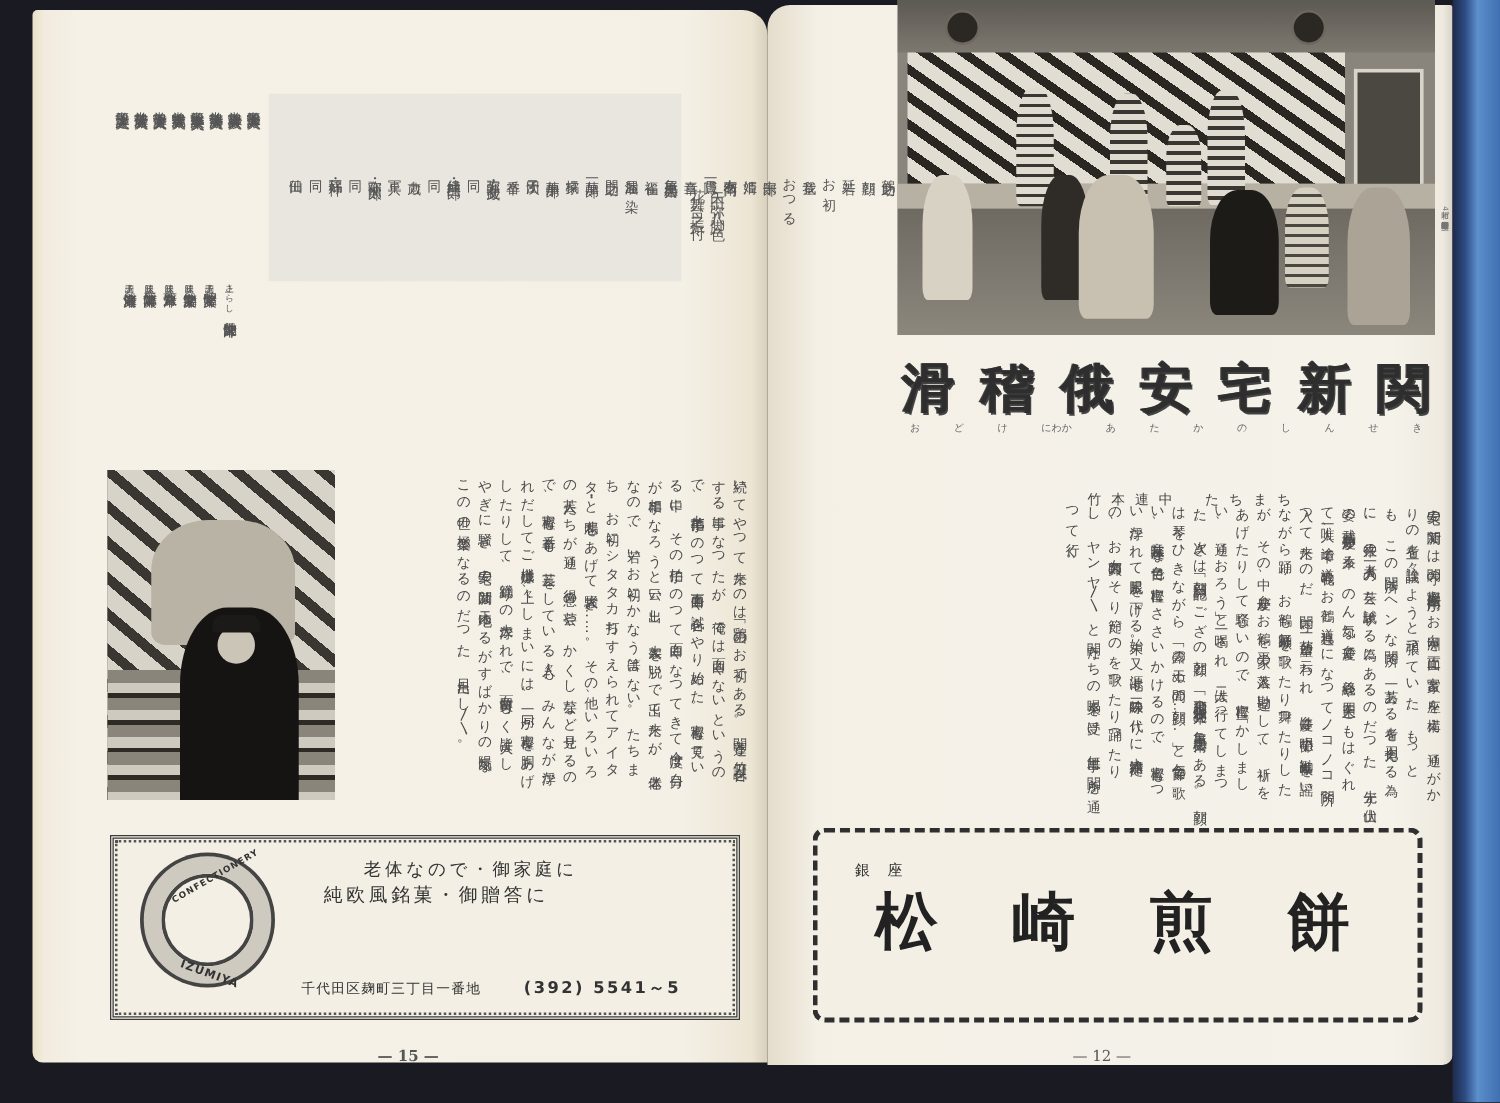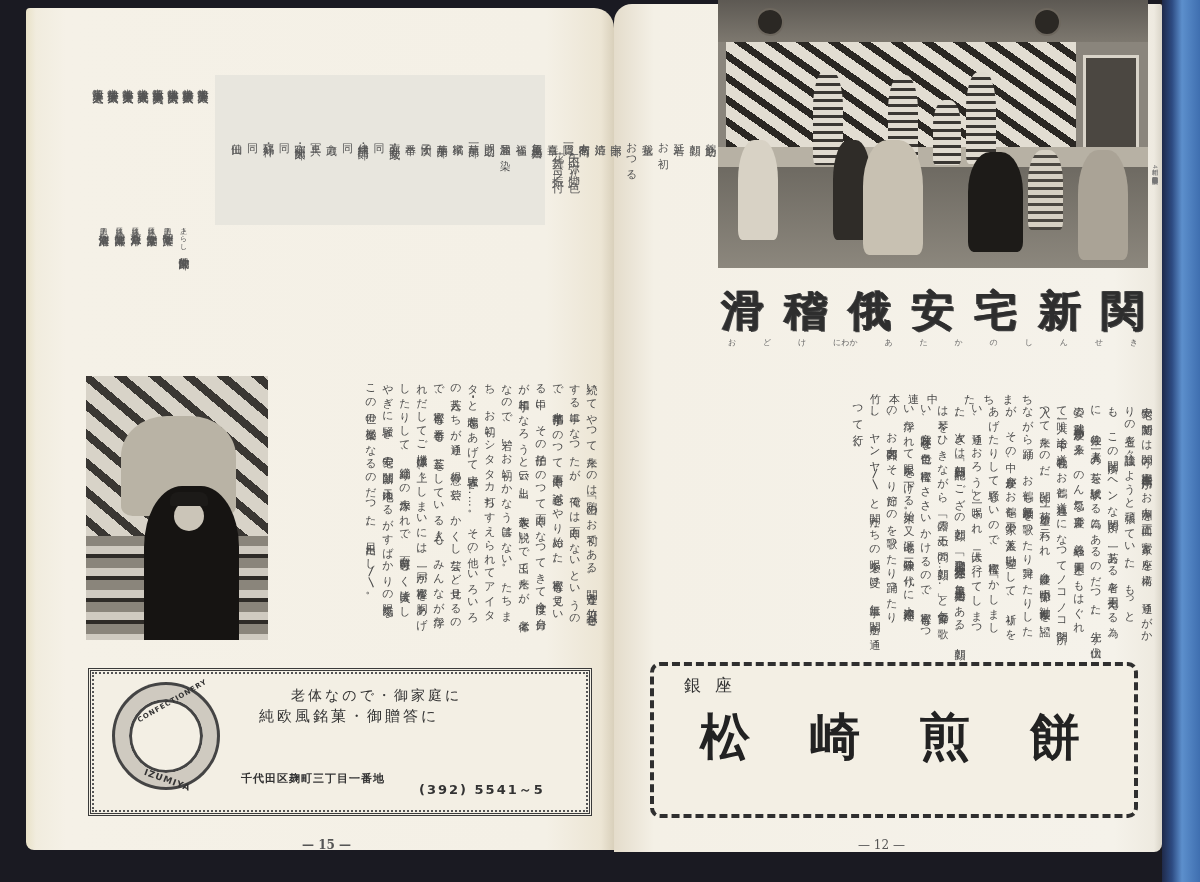--- a/index.html
+++ b/index.html
@@ -114,28 +114,28 @@
       position:absolute; left:24px; top:14px; width:102px; height:102px; border-radius:50%;
       border:14px solid #cfcac0; box-shadow:0 0 0 3px #444, inset 0 0 0 3px #444;
       box-sizing:border-box; background:#f3efe4;
     }
     .ring-label {
       position:absolute; font-size:7px; font-weight:bold; color:#333; letter-spacing:1px;
     }
     .ad-izumiya .tag1 { position:absolute; left:200px; top:16px; font-size:14px; letter-spacing:3px; color:#333; }
     .ad-izumiya .tag2 { position:absolute; left:168px; top:36px; font-size:15px; letter-spacing:3px; color:#333; }
     .ad-izumiya .brand { position:absolute; left:146px; top:56px; font-size:40px; letter-spacing:4px; color:#2a2a2a; font-weight:bold; }
-    .ad-izumiya .addr { position:absolute; left:150px; top:100px; font-size:11px; color:#333; font-weight:bold; letter-spacing:1px; }
+    .ad-izumiya .addr { position:absolute; left:150px; top:112px; font-size:11px; color:#333; font-weight:normal; letter-spacing:1px; }
     .ad-izumiya .tel { position:absolute; left:328px; top:110px; font-size:13px; color:#333; font-weight:bold; letter-spacing:2px; }
     .ad-matsuzaki {
       position:absolute; left:650px; top:662px; width:480px; height:148px;
       border:4px dashed #2f2f2f; border-radius:10px; background:#f3efe4;
       font-family:"DejaVu Sans", sans-serif;
     }
-    .ad-matsuzaki .area { position:absolute; left:30px; top:8px; font-size:17px; letter-spacing:14px; color:#333; }
+    .ad-matsuzaki .area { position:absolute; left:30px; top:22px; font-size:12px; letter-spacing:14px; color:#333; }
     .ad-matsuzaki .brand { position:absolute; left:46px; top:38px; width:380px; font-size:50px; font-weight:bold; color:#222;
       display:flex; justify-content:space-between; }
     .ad-matsuzaki .info { position:absolute; left:100px; top:116px; font-size:12px; color:#333; letter-spacing:1px; }
     .folio { position:absolute; font-size:12px; color:#555; font-family:"DejaVu Serif", serif; }
     .side-note { position:absolute; left:1150px; top:165px; font-size:6px; color:#777; height:250px; }
   </style>
 </head>
 <body>
 
 <div class="page page-left"></div>

